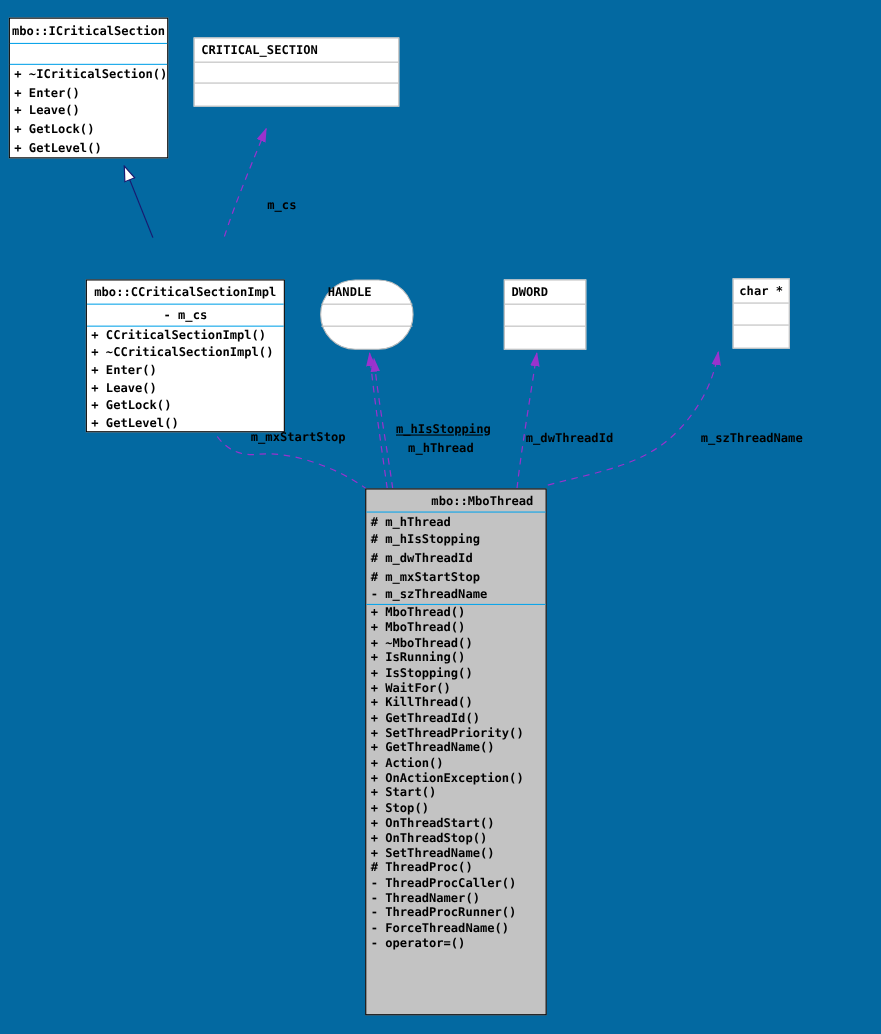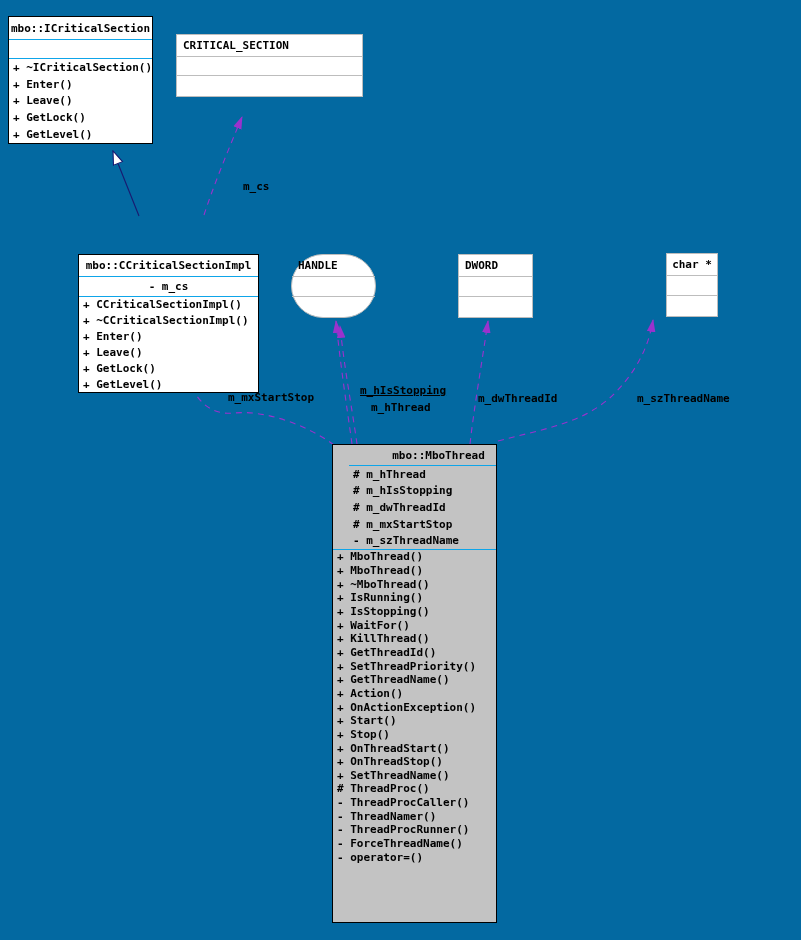--- a/index.html
+++ b/index.html
@@ -96,21 +96,21 @@
   </div>
 
   <div class="node ext" style="left:636px;top:253px;width:52px;height:64px;margin-left:30px;">
     <div class="ntitle" style="height:21px;">char *</div>
     <div class="sec" style="height:20px;"></div>
     <div class="sec" style="height:20px;"></div>
   </div>
 
   <div class="node main" style="left:332px;top:444px;width:165px;height:479px;">
     <div class="ntitle" style="height:20px;margin-left:48px;">mbo::MboThread</div>
-    <div class="sec rows" style="height:84px;margin-left:16px;">
+    <div class="sec rows" style="height:84px;">
       <div class="row"># m_hThread</div>
       <div class="row"># m_hIsStopping</div>
       <div class="row"># m_dwThreadId</div>
       <div class="row"># m_mxStartStop</div>
       <div class="row">- m_szThreadName</div>
     </div>
     <div class="sec rows" style="height:315px;">
       <div class="row">+ MboThread()</div>
       <div class="row">+ MboThread()</div>
       <div class="row">+ ~MboThread()</div>

